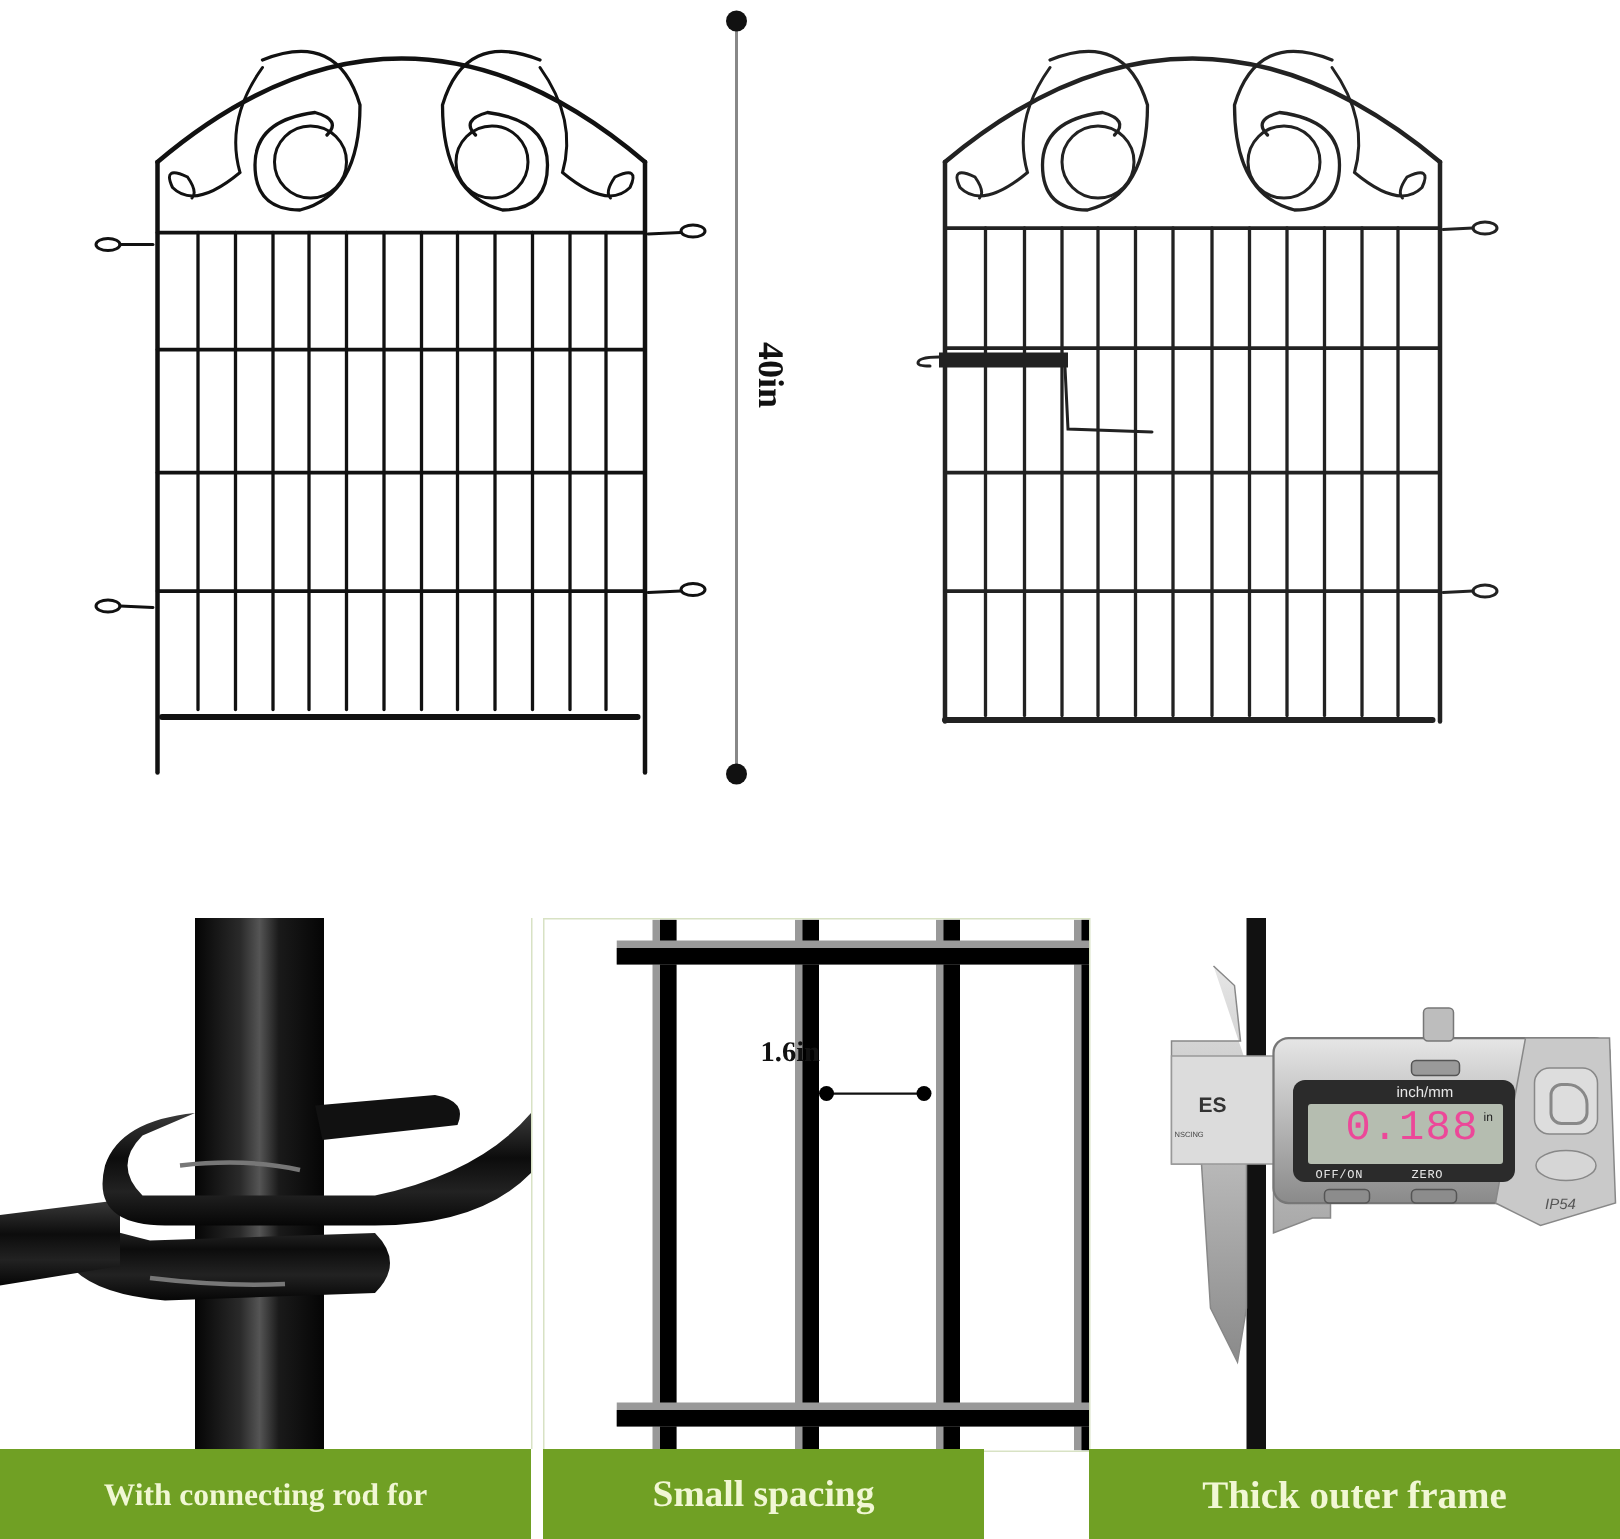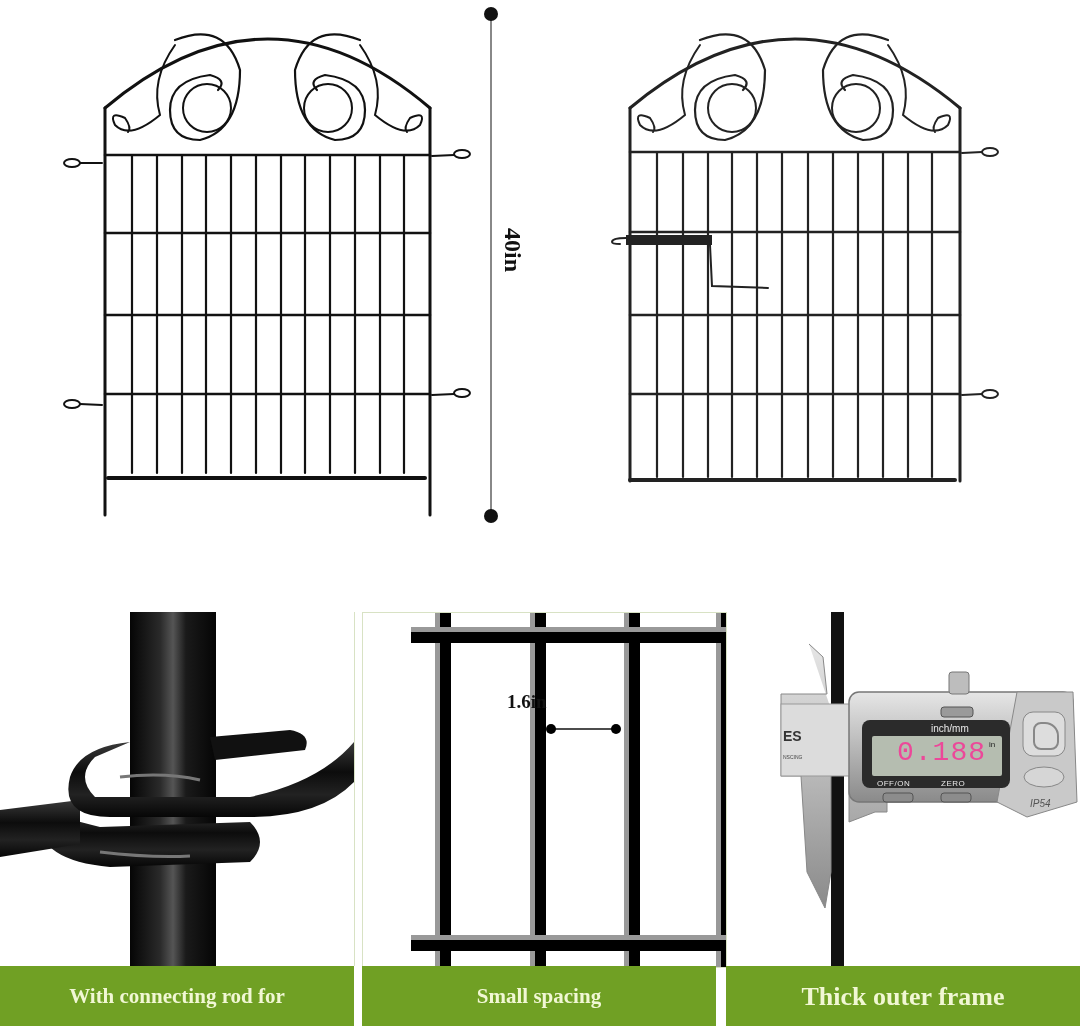--- a/index.html
+++ b/index.html
@@ -7,28 +7,28 @@
     .abs { position: absolute; }
     #top-diagram { left: 0; top: 0; width: 1080px; height: 600px; }
     .dim-label { position: absolute; left: 496px; top: 228px; width: 40px; height: 80px; font-weight: bold; font-size: 24px; color: #111; transform-origin: 0 0; }
     .dim-label span { display: block; transform: rotate(90deg); transform-origin: left top; position: absolute; left: 30px; top: 0; white-space: nowrap; }
     .panel { position: absolute; top: 612px; height: 354px; background: #fff; overflow: hidden; }
     .panel-left { left: 0; width: 354px; border-right: 1px solid #d8e2c4; }
     .panel-mid { left: 362px; width: 354px; border: 1px solid #d8e2c4; padding-left: 48px; }
     .panel-right { left: 726px; width: 354px; border-left: 1px solid #d8e2c4; }
     .caption { position: absolute; top: 966px; height: 60px; background: #70a024; color: #f1f7d4; font-weight: bold; font-family: "Liberation Serif", "DejaVu Serif", serif; display: flex; align-items: center; justify-content: center; text-align: center; line-height: 25px; }
     .cap-left { left: 0; width: 354px; font-size: 21px; justify-content: center; }
-    .cap-mid { left: 362px; width: 354px; font-size: 21px; }
+    .cap-mid { left: 362px; width: 294px; font-size: 25px; }
     .cap-right { left: 726px; width: 354px; font-size: 26px; }
     .spacing-label { position: absolute; left: 144px; top: 78px; font-weight: bold; font-size: 19px; color: #111; }
     .lcd-unit { position: absolute; font-family: "Liberation Sans", "DejaVu Sans", sans-serif; font-size: 10px; color: #222; }
     .lcd-value { position: absolute; font-family: "Liberation Mono", "DejaVu Sans Mono", monospace; font-size: 28px; color: #ec4899; letter-spacing: 1px; }
-    .btn-label { position: absolute; font-family: Liberation Sans, sans-serif; font-size: 8px; color: #e8e8e8; letter-spacing: 0.5px; }
+    .btn-label { position: absolute; font-family: Liberation Mono, monospace; font-size: 8px; color: #e8e8e8; letter-spacing: 0.5px; }
     .ip-label { position: absolute; font-family: "Liberation Sans", "DejaVu Sans", sans-serif; font-size: 10px; font-style: italic; color: #555; margin-top: 27px; }
-    .brand-label { position: absolute; font-family: "Liberation Sans", "DejaVu Sans", sans-serif; font-weight: bold; font-size: 14px; color: #333; }
+    .brand-label { position: absolute; font-family: "Liberation Sans", "DejaVu Sans", sans-serif; font-weight: bold; font-size: 14px; color: #333; padding-left: 16px; }
     .brand-sub { position: absolute; font-family: "Liberation Sans", "DejaVu Sans", sans-serif; font-size: 5px; color: #444; }
   </style>
 </head>
 <body>
 
 <svg id="top-diagram" class="abs" width="1080" height="600" viewBox="0 0 1080 600">
 
   <g stroke="#111" fill="none" stroke-linecap="round">
 
     <path d="M105,108 Q268,-30 430,108" stroke-width="3"></path>

